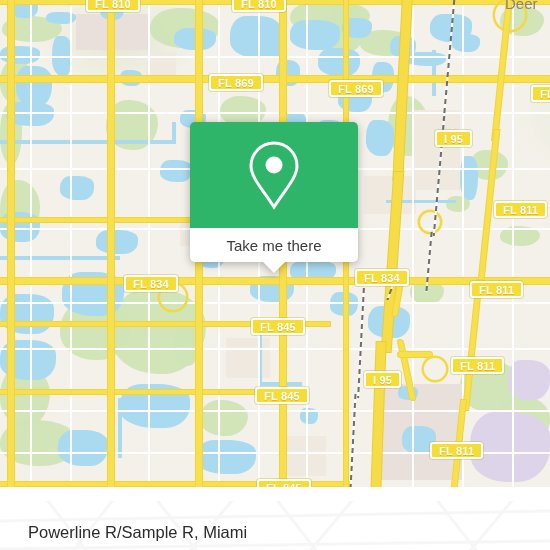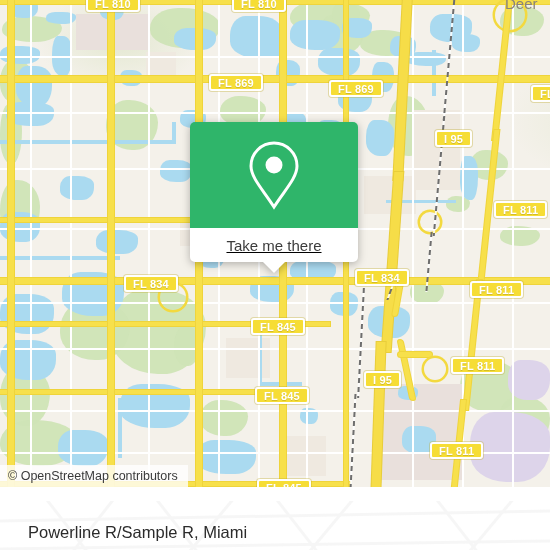--- a/index.html
+++ b/index.html
@@ -170,21 +170,20 @@
     align-items: center;
     justify-content: center;
   }
   .popup-body {
     height: 34px;
     background: #ffffff;
     border-radius: 0 0 5px 5px;
     display: flex;
     align-items: center;
     justify-content: center;
-    text-decoration: underline;
   }
   .popup-label {
     color: #3c3c3c;
     font-size: 15px;
     font-family: "Liberation Sans", sans-serif;
   }
   .popup-tail {
     position: absolute;
     left: 50%;
     bottom: -11px;
@@ -423,23 +422,20 @@
             <circle cx="28" cy="26" r="8.5" fill="#ffffff"></circle>
           </svg>
         </span>
       </div>
       <div class="popup-body">
         <span class="popup-label">Take me there</span>
       </div>
       <div class="popup-tail"></div>
     </div>
 
-    <div class="attribution">
-      <span>© OpenStreetMap contributors</span>
-    </div>
   </div>
 
   <div class="footer">
     <svg class="footer-watermark" viewBox="0 0 550 63" preserveAspectRatio="none" aria-hidden="true">
       <g stroke="#eeeeee" stroke-width="3" fill="none">
         <path d="M40 -10 L110 80"></path>
         <path d="M120 -10 L50 80"></path>
         <path d="M150 -10 L220 80"></path>
         <path d="M240 -10 L165 80"></path>
         <path d="M270 -10 L340 80"></path>

